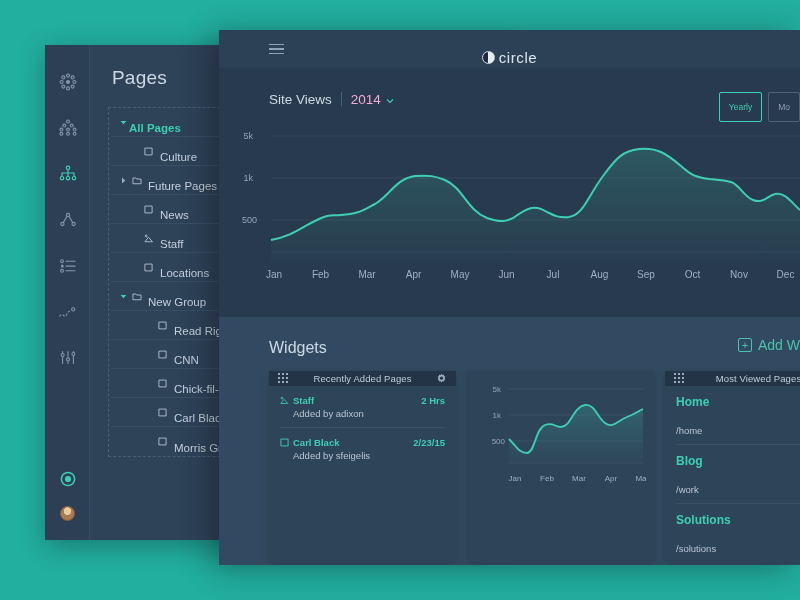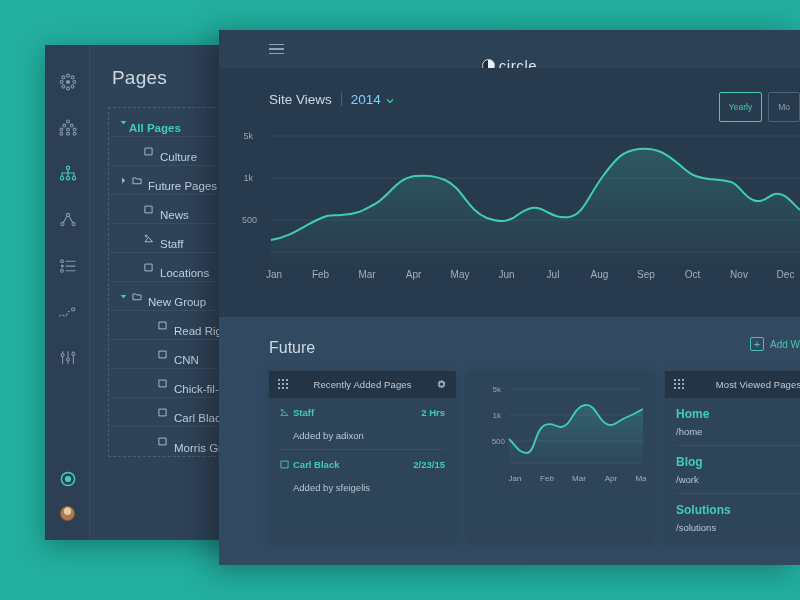--- a/index.html
+++ b/index.html
@@ -71,38 +71,38 @@
     box-shadow:-8px 4px 30px rgba(0,0,0,.33);
     overflow:hidden;
   }
   #topbar {
     height:38px; background:#2c4156; position:relative;
     display:flex; align-items:center;
   }
   #hamburger { margin-left:50px; display:flex; flex-direction:column; gap:3px; cursor:pointer; }
   #hamburger span { display:block; width:15px; height:1.6px; background:#90a3b6; }
   #brand {
-    position:absolute; left:0; right:0; top:16px; height:38px;
+    position:absolute; left:0; right:0; top:8px; height:38px;
     display:flex; align-items:center; justify-content:center; gap:4px;
     pointer-events:none;
   }
   #brand .mark {
     width:13px; height:13px; border-radius:50%;
     background:linear-gradient(90deg,#1d2c3c 0 50%, #e8eef4 50% 100%);
     border:1px solid #cfd9e2;
   }
   #brand .word { font-size:15px; color:#dde5ec; letter-spacing:.6px; }
 
   #chart-panel { background:#283a4d; height:249px; position:relative; }
   #chart-head {
     display:flex; align-items:center; padding:22px 14px 0 50px;
   }
   #chart-head .t1 { font-size:13.5px; color:#cfdae5; }
   #chart-head .div { width:1px; height:14px; background:#4b6075; margin:0 9px; }
-  #chart-head .t2 { font-size:13.5px; color:#7dd3fc; }
+  #chart-head .t2 { font-size:13.5px; color:#f9a8d4; }
   #chart-head .chev { margin-left:5px; }
   #range-toggle { position:absolute; right:0; top:24px; display:flex; gap:6px; }
   .range-btn {
     height:17px; padding:14px 9px; border-radius:2px;
     display:flex; align-items:center; font-size:8.5px;
     border:1px solid #4e6377; color:#8ea0b2; background:transparent;
     cursor:pointer; white-space:nowrap;
   }
   .range-btn.active { border-color:#3ecfb2; color:#3ecfb2; }
   #chart-svg-wrap { position:absolute; left:0; top:58px; width:581px; height:140px; }
@@ -116,46 +116,46 @@
   }
   #widgets-head .wt { font-size:16px; color:#cdd8e3; }
   #add-widget {
     position:absolute; right:0; top:20px; display:flex; align-items:center; gap:6px;
     cursor:pointer; white-space:nowrap;
   }
   #add-widget .plus {
     width:14px; height:14px; border:1px solid #4ac2ae; border-radius:2px; color:#4ac2ae;
     display:flex; align-items:center; justify-content:center; font-size:11px; line-height:1;
   }
-  #add-widget .atxt { font-size:10px; color:#4ac2ae; }
+  #add-widget .atxt { font-size:14px; color:#4ac2ae; }
 
   #widget-row { display:flex; gap:11px; padding:14px 0 0 50px; }
   .widget { width:187px; flex:0 0 187px; background:#2e4459; box-shadow:0 2px 7px rgba(0,0,0,.18); }
   .wh {
-    height:27px; background:#233447; display:flex; align-items:center; position:relative;
+    height:15px; background:#233447; display:flex; align-items:center; position:relative;
   }
   .wh .grip { position:absolute; left:9px; }
   .wh .wtitle {
     flex:1; text-align:center; font-size:9.5px; color:#c0ccd8; letter-spacing:.1px;
   }
   .wh .gear { position:absolute; right:9px; }
   .wbody { padding:0 11px; }
 
   .wrow { padding:9px 0 8px 0; border-bottom:1px solid #3a５0 ; border-bottom:1px solid #3a5066; }
   .wrow:last-child { border-bottom:none; }
   .wrow-top { display:flex; align-items:center; }
   .wrow-ic { width:13px; flex:0 0 13px; display:flex; align-items:center; }
   .wrow-name { font-size:9.5px; color:#3ecfb2; font-weight:bold; }
   .wrow-meta { margin-left:auto; font-size:9.5px; color:#3ecfb2; font-weight:bold; }
-  .wrow-sub { font-size:9.5px; color:#b9c6d3; padding-left:13px; margin-top:12px; }
+  .wrow-sub { font-size:9.5px; color:#b9c6d3; padding-left:13px; margin-top:2px; }
 
   .mv-row { padding:9px 0 8px 0; border-bottom:1px solid #3a5066; display:flex; align-items:flex-start; }
   .mv-row:last-child { border-bottom:none; }
   .mv-name { font-size:12px; color:#3ecfb2; font-weight:bold; }
-  .mv-path { font-size:9.5px; color:#b9c6d3; margin-top:5px; }
+  .mv-path { font-size:9.5px; color:#b9c6d3; margin-top:16px; }
 
   .mini-ylab { font-size:8px; fill:#93a5b7; }
   .mini-xlab { font-size:8px; fill:#9fb0c1; }
 </style>
 </head>
 <body>
 
 <div id="stage">
 
   <div id="pages-window">
@@ -449,21 +449,21 @@
             <text x="380.5" y="14" text-anchor="middle" class="xlab">Aug</text>
             <text x="427" y="14" text-anchor="middle" class="xlab">Sep</text>
             <text x="473.5" y="14" text-anchor="middle" class="xlab">Oct</text>
             <text x="520" y="14" text-anchor="middle" class="xlab">Nov</text>
             <text x="566.5" y="14" text-anchor="middle" class="xlab">Dec</text>
           </svg>
       </div>
     </div>
 
     <div id="widgets-head">
-      <span class="wt">Future</span>
+      <span class="wt">Widgets</span>
       <div id="add-widget">
         <span class="plus">+</span>
         <span class="atxt">Add W</span>
       </div>
     </div>
 
     <div id="widget-row">
         <div class="widget">
           <div class="wh">
             <span class="grip"><svg width="11" height="11" viewBox="0 0 11 11" fill="#9aabbd">

